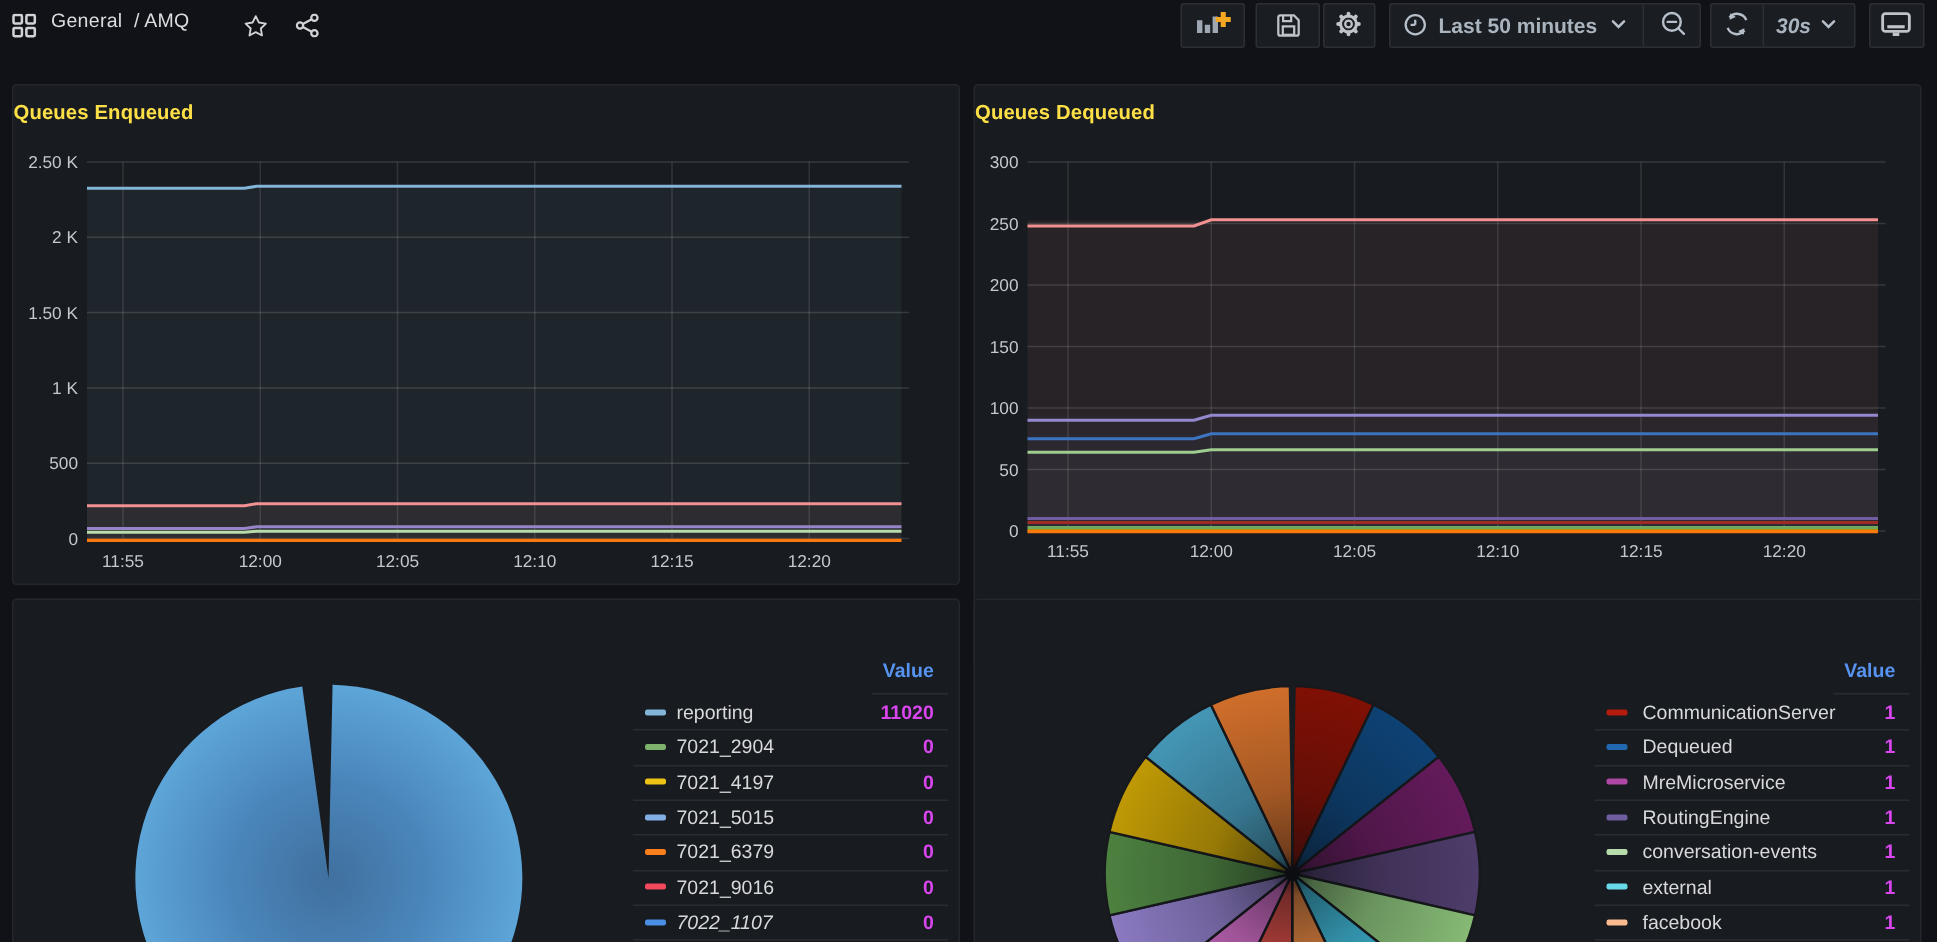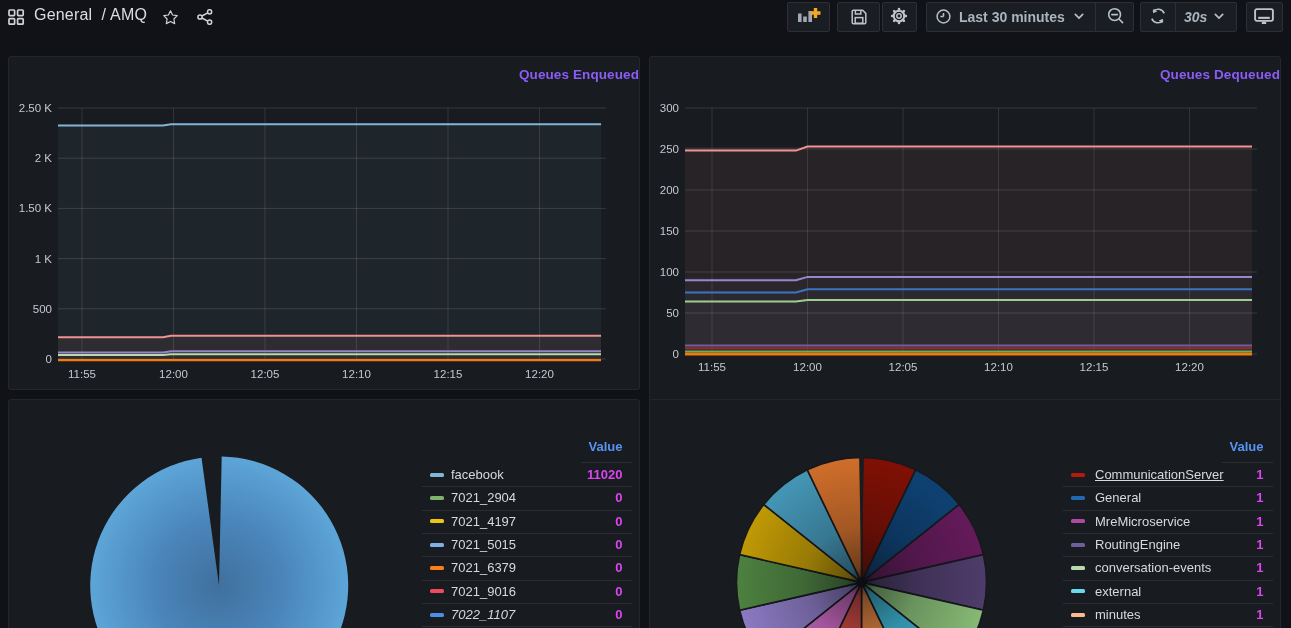--- a/index.html
+++ b/index.html
@@ -1,42 +1,42 @@
 <!DOCTYPE html>
 <html><head>
 <meta charset="utf-8">
 <style>
   * { margin:0; padding:0; box-sizing:border-box; }
   html,body { width:1291px; height:628px; background:#111217; overflow:hidden;
     font-family:"Liberation Sans", sans-serif; }
   .abs { position:absolute; }
   .panel { position:absolute; background:#181b1f; border:1px solid #23262b; border-radius:3px; }
-  .ptitle { position:absolute; left:0; right:0; top:10px; text-align:right;
-    color:#8b5cf6; font-size:13.5px; font-weight:bold; letter-spacing:0.1px; }
+  .ptitle { position:absolute; left:0; right:0; top:10px; text-align:left;
+    color:#fde047; font-size:13.5px; font-weight:bold; letter-spacing:0.1px; }
   .btn { position:absolute; top:2px; height:30px; background:#1a1d22; border:1px solid #2c2f36; border-radius:2px; }
   .navtxt { color:#aab4be; font-size:14px; font-weight:bold; }
   .leg-sep { position:absolute; height:1px; background:#2a2c32; }
   .leg-label { position:absolute; color:#d8d9da; font-size:13px; line-height:23.3px; }
   .leg-val { position:absolute; color:#d946ef; font-size:13px; line-height:23.3px; text-align:right; font-weight:bold; }
   .leg-sw { position:absolute; width:14px; height:4px; border-radius:1.5px; top:10px; }
 </style>
 </head>
 <body>
 
 <div class="abs" style="left:0;top:0;width:1291px;height:35px;">
 
   <svg class="abs" style="left:8px;top:9px" width="17" height="17" viewBox="0 0 17 17">
     <g fill="none" stroke="#d0d2d5" stroke-width="1.7">
       <rect x="1" y="1" width="5.6" height="5.6" rx="0.8"></rect>
       <rect x="9.6" y="1" width="5.6" height="5.6" rx="0.8"></rect>
       <rect x="1" y="9.6" width="5.6" height="5.6" rx="0.8"></rect>
       <rect x="9.6" y="9.6" width="5.6" height="5.6" rx="0.8"></rect>
     </g>
   </svg>
-  <div class="abs" style="left:34px;top:6px;font-size:16px;color:#dcdde0;letter-spacing:0.2px;">General&nbsp; / AMQ</div>
+  <div class="abs" style="left:34px;top:6px;font-size:13px;color:#dcdde0;letter-spacing:0.2px;">General&nbsp; / AMQ</div>
 
   <svg class="abs" style="left:162px;top:9px" width="17" height="17" viewBox="0 0 24 24">
     <path d="M12 2.5l2.95 5.98 6.6.96-4.78 4.66 1.13 6.58L12 17.57l-5.9 3.11 1.13-6.58-4.78-4.66 6.6-.96z" fill="none" stroke="#d0d2d5" stroke-width="1.7" stroke-linejoin="round"></path>
   </svg>
 
   <svg class="abs" style="left:197px;top:9px" width="16" height="16" viewBox="0 0 16 16">
     <g fill="none" stroke="#d0d2d5" stroke-width="1.5">
       <circle cx="3" cy="8" r="2.1"></circle>
       <circle cx="12.6" cy="2.8" r="2.1"></circle>
       <circle cx="12.6" cy="13.2" r="2.1"></circle>
@@ -69,21 +69,21 @@
       <circle cx="9" cy="9" r="5.3" stroke-width="2"></circle>
     </g>
   </svg>
 
   <div class="btn" style="left:926px;width:208px;"></div>
   <div class="abs" style="left:1095px;top:3px;width:1px;height:28px;background:#2c2f36"></div>
   <svg class="abs" style="left:936px;top:9px" width="15" height="15" viewBox="0 0 15 15">
     <circle cx="7.5" cy="7.5" r="6.4" fill="none" stroke="#b7c0ca" stroke-width="1.5"></circle>
     <path d="M7.5 4.1v3.4 M7.5 7.5H4.4" fill="none" stroke="#b7c0ca" stroke-width="1.5"></path>
   </svg>
-  <div class="abs navtxt" style="left:959px;top:9px;">Last 30 minutes</div>
+  <div class="abs navtxt" style="left:959px;top:9px;">Last 50 minutes</div>
   <svg class="abs" style="left:1074px;top:13px" width="10" height="7" viewBox="0 0 10 7">
     <path d="M1.3 1.3L5 5l3.7-3.7" fill="none" stroke="#b7c0ca" stroke-width="1.7" stroke-linecap="round"></path>
   </svg>
   <svg class="abs" style="left:1107px;top:7px" width="18" height="18" viewBox="0 0 18 18">
     <circle cx="7.6" cy="7.6" r="5.9" fill="none" stroke="#b7c0ca" stroke-width="1.6"></circle>
     <path d="M4.8 7.6h5.6 M12 12l3.6 3.6" fill="none" stroke="#b7c0ca" stroke-width="1.6" stroke-linecap="round"></path>
   </svg>
 
   <div class="btn" style="left:1140px;width:97px;"></div>
   <div class="abs" style="left:1175px;top:3px;width:1px;height:28px;background:#2c2f36"></div>
@@ -197,21 +197,21 @@
   <stop offset="0%" stop-color="#40709e"></stop>
   <stop offset="50%" stop-color="#4a85ba"></stop>
   <stop offset="100%" stop-color="#5da5d8"></stop>
 </radialGradient>
 </defs>
 <path d="M210.0 185.5 L212.7 56.5 A129 129 0 1 1 192.5 57.7 Z" fill="url(#pg1)"></path>
 </svg>
   <div class="abs" style="left:533.5px;top:39px;width:80px;text-align:right;color:#5794f2;font-size:13px;font-weight:bold;">Value</div>
 <div class="leg-sep" style="left:571.5px;top:62px;width:51.5px;"></div>
 <div class="leg-sw" style="left:421px;top:72.7px;background:#82B5D8;"></div>
-<div class="leg-label" style="left:442px;top:63.0px;">facebook</div>
+<div class="leg-label" style="left:442px;top:63.0px;">reporting</div>
 <div class="leg-val" style="left:523.5px;top:63.0px;width:90px;">11020</div>
 <div class="leg-sep" style="left:413px;top:86.3px;width:210px;"></div>
 <div class="leg-sw" style="left:421px;top:96.0px;background:#7EB26D;"></div>
 <div class="leg-label" style="left:442px;top:86.3px;">7021_2904</div>
 <div class="leg-val" style="left:523.5px;top:86.3px;width:90px;">0</div>
 <div class="leg-sep" style="left:413px;top:109.6px;width:210px;"></div>
 <div class="leg-sw" style="left:421px;top:119.3px;background:#EEC414;"></div>
 <div class="leg-label" style="left:442px;top:109.6px;">7021_4197</div>
 <div class="leg-val" style="left:523.5px;top:109.6px;width:90px;">0</div>
 <div class="leg-sep" style="left:413px;top:132.9px;width:210px;"></div>
@@ -257,40 +257,40 @@
 <path d="M211.5 182.4 L89.6 154.6 A125 125 0 0 1 113.8 104.5 Z" fill="#C79F04" stroke="#17191d" stroke-width="1.6"></path>
 <path d="M211.5 182.4 L113.8 104.5 A125 125 0 0 1 157.3 69.8 Z" fill="#479CBD" stroke="#17191d" stroke-width="1.6"></path>
 <path d="M211.5 182.4 L157.3 69.8 A125 125 0 0 1 211.5 57.4 Z" fill="#D8722C" stroke="#17191d" stroke-width="1.6"></path>
 <circle cx="211.5" cy="182.4" r="125" fill="url(#pg2)"></circle>
 <circle cx="211.5" cy="182.4" r="5" fill="rgba(12,14,17,0.8)"></circle>
 <path d="M211.5 182.4 L209.1 55.4 A127 127 0 0 1 213.9 55.4 Z" fill="#181b1f"></path>
 </svg>
   <div class="abs" style="left:533.5px;top:39px;width:80px;text-align:right;color:#5794f2;font-size:13px;font-weight:bold;">Value</div>
 <div class="leg-sep" style="left:571.5px;top:62px;width:51.5px;"></div>
 <div class="leg-sw" style="left:421px;top:72.7px;background:#B21B0E;"></div>
-<div class="leg-label" style="left:445px;top:63.0px;text-decoration:underline;">CommunicationServer</div>
+<div class="leg-label" style="left:445px;top:63.0px;">CommunicationServer</div>
 <div class="leg-val" style="left:523.5px;top:63.0px;width:90px;">1</div>
 <div class="leg-sep" style="left:413px;top:86.3px;width:210px;"></div>
 <div class="leg-sw" style="left:421px;top:96.0px;background:#2268B0;"></div>
-<div class="leg-label" style="left:445px;top:86.3px;">General</div>
+<div class="leg-label" style="left:445px;top:86.3px;">Dequeued</div>
 <div class="leg-val" style="left:523.5px;top:86.3px;width:90px;">1</div>
 <div class="leg-sep" style="left:413px;top:109.6px;width:210px;"></div>
 <div class="leg-sw" style="left:421px;top:119.3px;background:#AF48A5;"></div>
 <div class="leg-label" style="left:445px;top:109.6px;">MreMicroservice</div>
 <div class="leg-val" style="left:523.5px;top:109.6px;width:90px;">1</div>
 <div class="leg-sep" style="left:413px;top:132.9px;width:210px;"></div>
 <div class="leg-sw" style="left:421px;top:142.6px;background:#705DA0;"></div>
 <div class="leg-label" style="left:445px;top:132.9px;">RoutingEngine</div>
 <div class="leg-val" style="left:523.5px;top:132.9px;width:90px;">1</div>
 <div class="leg-sep" style="left:413px;top:156.2px;width:210px;"></div>
 <div class="leg-sw" style="left:421px;top:165.9px;background:#B7DBAB;"></div>
 <div class="leg-label" style="left:445px;top:156.2px;">conversation-events</div>
 <div class="leg-val" style="left:523.5px;top:156.2px;width:90px;">1</div>
 <div class="leg-sep" style="left:413px;top:179.5px;width:210px;"></div>
 <div class="leg-sw" style="left:421px;top:189.2px;background:#68D9E8;"></div>
 <div class="leg-label" style="left:445px;top:179.5px;">external</div>
 <div class="leg-val" style="left:523.5px;top:179.5px;width:90px;">1</div>
 <div class="leg-sep" style="left:413px;top:202.8px;width:210px;"></div>
 <div class="leg-sw" style="left:421px;top:212.5px;background:#F9BA8F;"></div>
-<div class="leg-label" style="left:445px;top:202.8px;">minutes</div>
+<div class="leg-label" style="left:445px;top:202.8px;">facebook</div>
 <div class="leg-val" style="left:523.5px;top:202.8px;width:90px;">1</div>
 <div class="leg-sep" style="left:413px;top:226.1px;width:210px;"></div>
 </div>
 
 </body></html>

